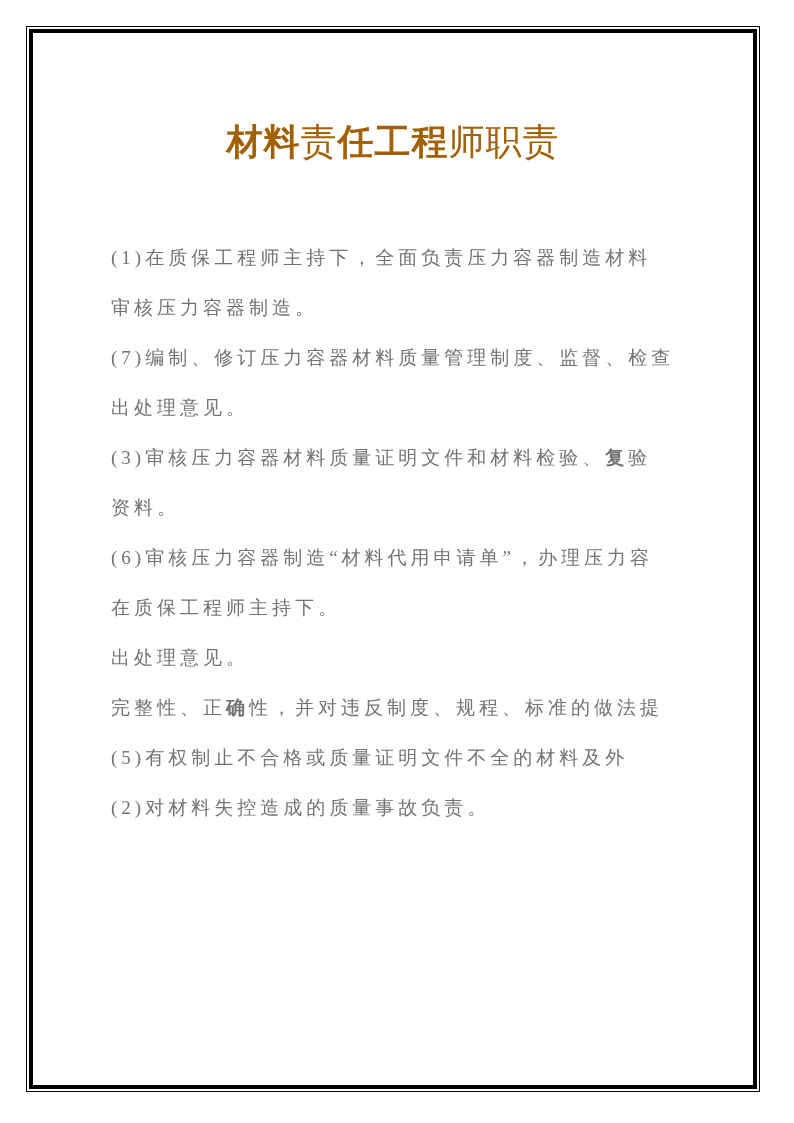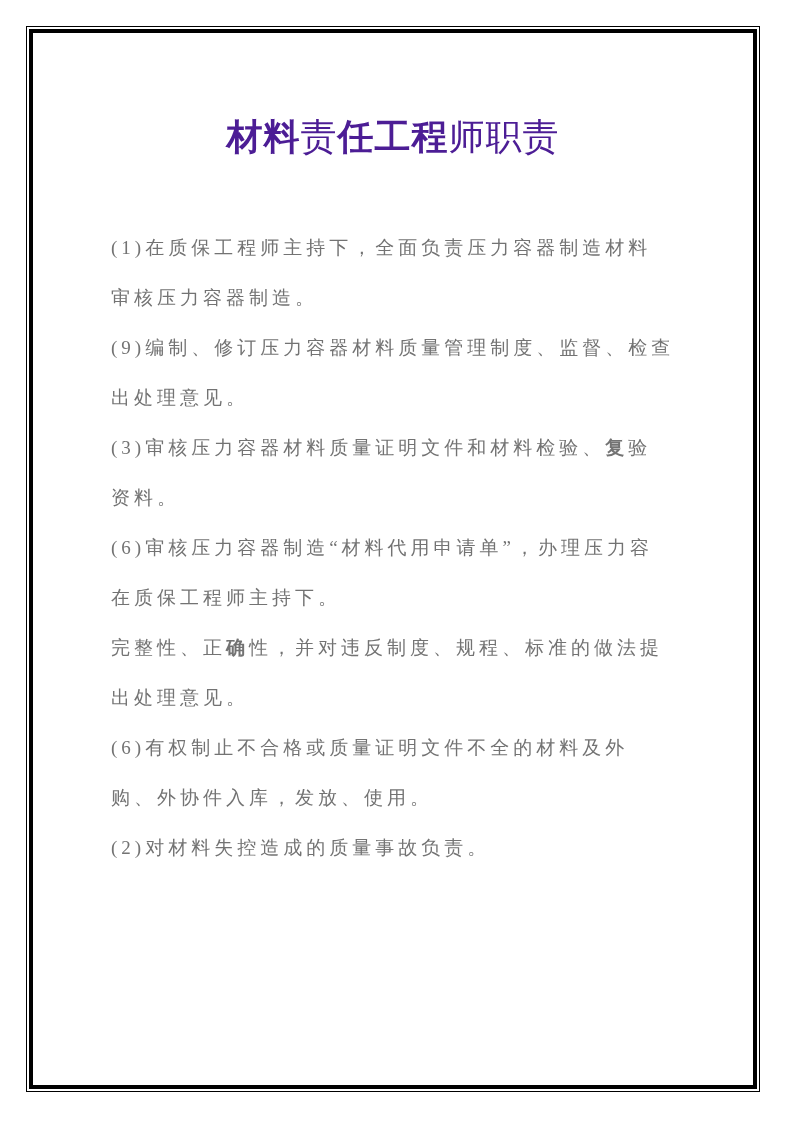--- a/index.html
+++ b/index.html
@@ -25,24 +25,24 @@
     height: 100%;
     box-sizing: border-box;
     border: 4px solid #000000;
     position: relative;
     overflow: hidden;
   }
   .doc-title {
     margin-top: 82px;
     text-align: center;
     font-size: 36px;
-    line-height: 44px;
+    line-height: 54px;
     font-weight: 700;
     letter-spacing: 1px;
-    color: #4c1d95;
+    color: #a16207;
     font-family: "Liberation Sans", "DejaVu Sans", sans-serif;
   }
   .doc-title .t-light {
     font-family: "Liberation Serif", "DejaVu Serif", serif;
     font-weight: 400;
   }
   .doc-body {
     margin: 64px 30px 0 78px;
     color: #737373;
     font-size: 19px;
@@ -63,28 +63,27 @@
 
 <div class="page">
   <div class="frame">
     <div class="frame-inner">
 
       <div class="doc-title">材料<span class="t-light">责</span>任工程<span class="t-light">师</span><span class="t-light">职</span><span class="t-light">责</span></div>
 
       <div class="doc-body">
         <div class="doc-line">(1)在质保工程师主持下，全面负责压力容器制造材料</div>
         <div class="doc-line">审核压力容器制造。</div>
-        <div class="doc-line">(9)编制、修订压力容器材料质量管理制度、监督、检查</div>
+        <div class="doc-line">(7)编制、修订压力容器材料质量管理制度、监督、检查</div>
         <div class="doc-line">出处理意见。</div>
         <div class="doc-line">(3)审核压力容器材料质量证明文件和材料检验、<b class="emph">复</b>验</div>
         <div class="doc-line">资料。</div>
         <div class="doc-line">(6)审核压力容器制造“材料代用申请单”，办理压力容</div>
         <div class="doc-line">在质保工程师主持下。</div>
+        <div class="doc-line">出处理意见。</div>
         <div class="doc-line">完整性、正<b class="emph">确</b>性，并对违反制度、规程、标准的做法提</div>
-        <div class="doc-line">出处理意见。</div>
-        <div class="doc-line">(6)有权制止不合格或质量证明文件不全的材料及外</div>
-        <div class="doc-line">购、外协件入库，发放、使用。</div>
+        <div class="doc-line">(5)有权制止不合格或质量证明文件不全的材料及外</div>
         <div class="doc-line">(2)对材料失控造成的质量事故负责。</div>
       </div>
 
     </div>
   </div>
 </div>
 
 </body></html>

